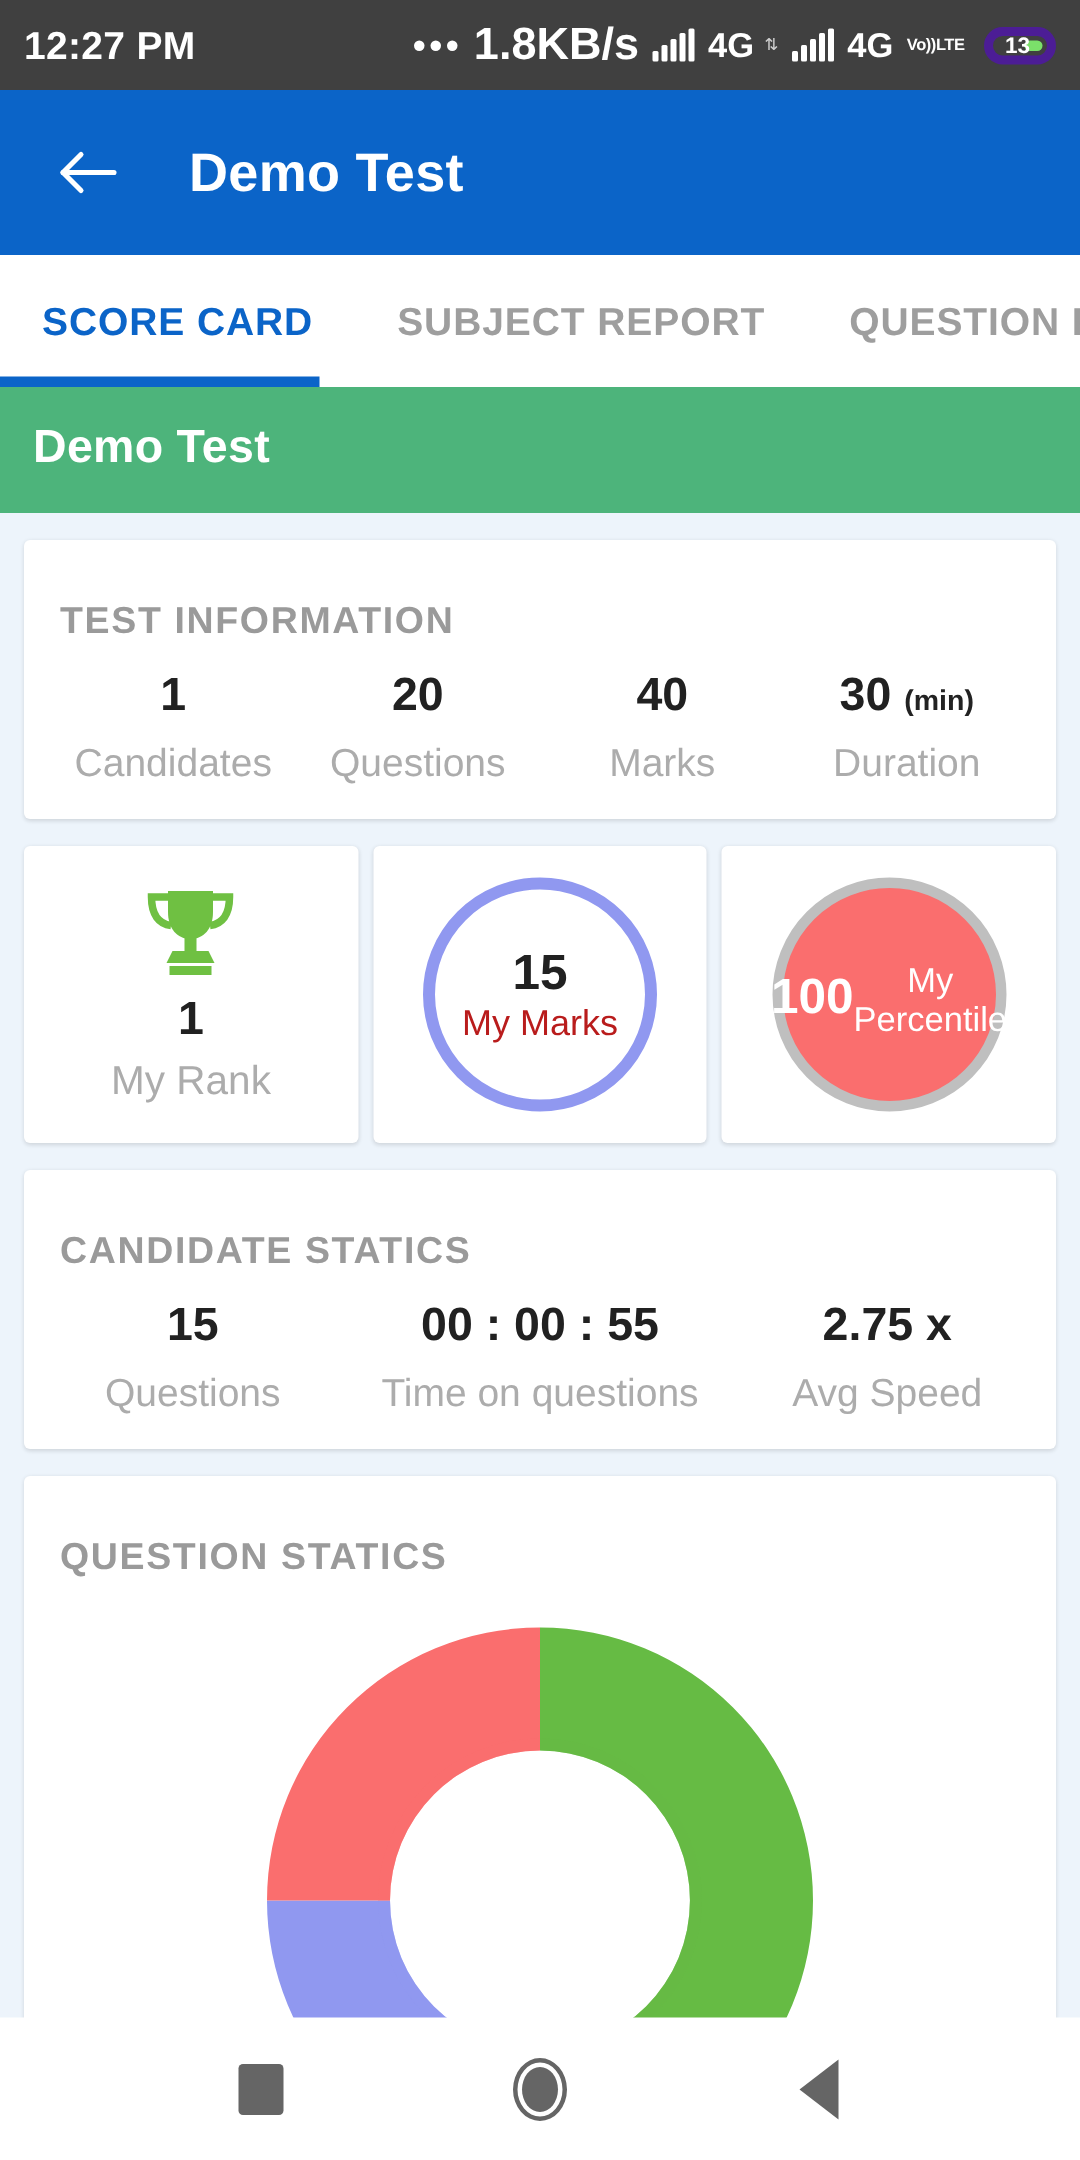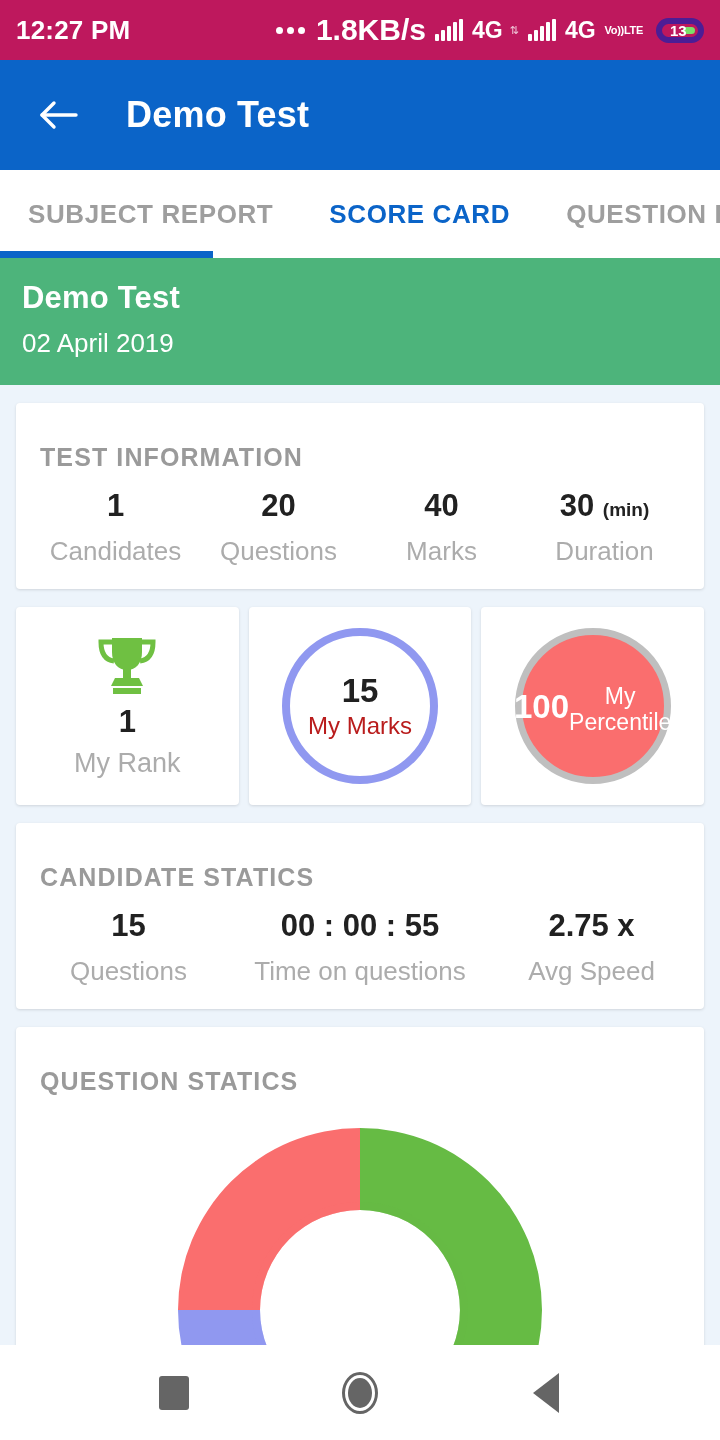--- a/index.html
+++ b/index.html
@@ -6,21 +6,21 @@
   html, body { width:720px; height:1440px; }
   body {
     font-family: "Liberation Sans", sans-serif;
     background:#ffffff;
     overflow:hidden;
     position:relative;
   }
 
   
   .status-bar{
-    height:60px; background:#be185d; color:#fff;
+    height:60px; background:#404040; color:#fff;
     display:flex; align-items:center; padding:0 16px;
     position:relative;
   }
   .status-time{ font-size:26px; font-weight:700; letter-spacing:.2px; }
   .status-right{
     margin-left:auto; display:flex; align-items:center; gap:9px;
   }
   .dots-icon{ display:flex; gap:4px; align-items:center; margin-right:2px;}
   .dots-icon i{ width:7px;height:7px;border-radius:50%;background:#fff;display:block;}
   .netspeed{ font-size:30px; font-weight:700; }
@@ -194,29 +194,28 @@
   <span class="back-arrow">
     <svg width="46" height="46" viewBox="0 0 46 46" aria-hidden="true">
       <path d="M6 23 H40" stroke="#ffffff" stroke-width="3.4" stroke-linecap="round" fill="none"></path>
       <path d="M18 11 L6 23 L18 35" stroke="#ffffff" stroke-width="3.4" stroke-linecap="round" stroke-linejoin="round" fill="none"></path>
     </svg>
   </span>
   <span class="app-title">Demo Test</span>
 </div>
 
 <div class="tab-bar">
+  <div class="tab active">SCORE CARD</div>
   <div class="tab">SUBJECT REPORT</div>
-  <div class="tab active">SCORE CARD</div>
   <div class="tab">QUESTION REPORT</div>
   <div class="tab-indicator"></div>
 </div>
 
 <div class="banner">
   <div class="banner-title">Demo Test</div>
-  <div class="banner-date">02 April 2019</div>
 </div>
 
 <div class="content">
 
   <div class="card">
     <div class="card-title">TEST INFORMATION</div>
     <div class="stat-row">
       <div class="stat">
         <div class="stat-value">1</div>
         <div class="stat-label">Candidates</div>

